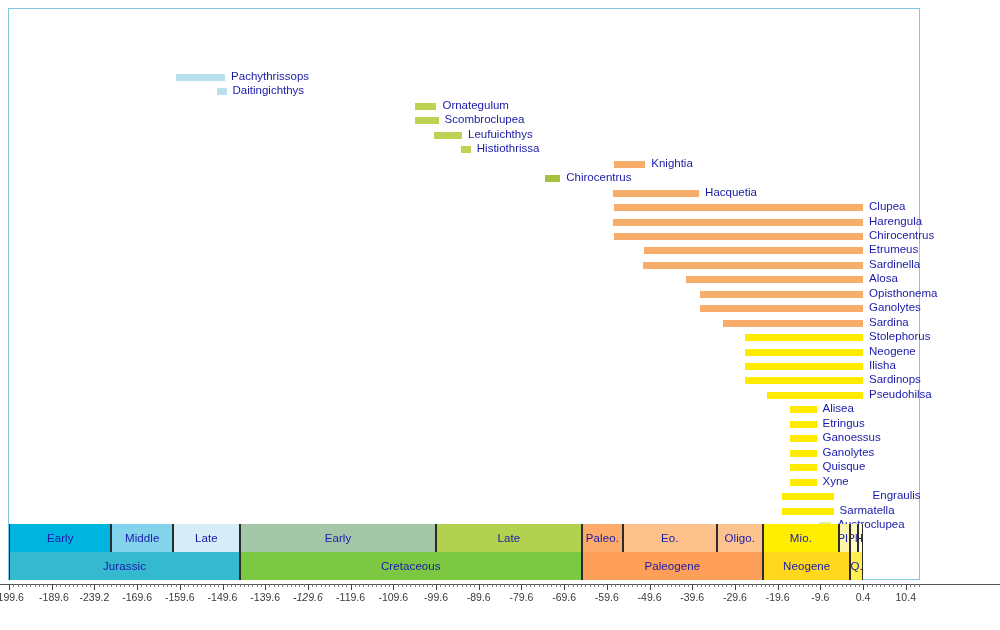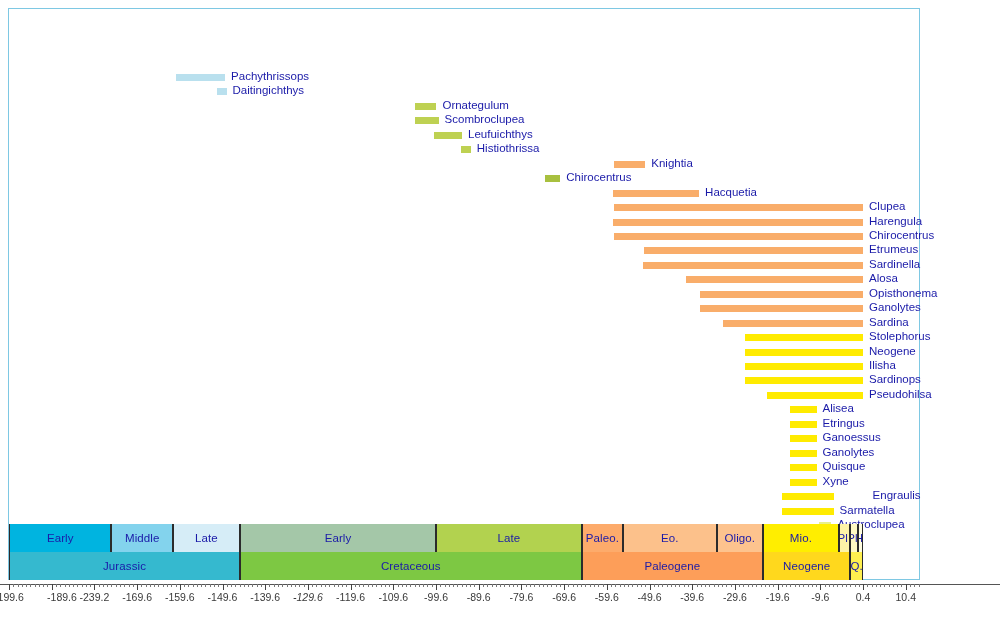--- a/index.html
+++ b/index.html
@@ -432,21 +432,21 @@
       <div class="tickminor" style="left: 892.951px;"></div>
       <div class="tickminor" style="left: 897.221px;"></div>
       <div class="tickminor" style="left: 901.492px;"></div>
       <div class="tickminor" style="left: 905.762px;"></div>
       <div class="tickminor" style="left: 910.032px;"></div>
       <div class="tickminor" style="left: 914.303px;"></div>
       <div class="tickminor" style="left: 918.573px;"></div>
       <div class="tickmajor" style="left: 9px;"></div>
       <div class="ticklabel" style="left: 9px;">-199.6</div>
       <div class="tickmajor" style="left: 51.703px;"></div>
-      <div class="ticklabel" style="left: 62px;">-189.6</div>
+      <div class="ticklabel" style="left: 54px;">-189.6</div>
       <div class="tickmajor" style="left: 94.4059px;"></div>
       <div class="ticklabel" style="left: 94.4059px;">-239.2</div>
       <div class="tickmajor" style="left: 137.109px;"></div>
       <div class="ticklabel" style="left: 137.109px;">-169.6</div>
       <div class="tickmajor" style="left: 179.812px;"></div>
       <div class="ticklabel" style="left: 179.812px;">-159.6</div>
       <div class="tickmajor" style="left: 222.515px;"></div>
       <div class="ticklabel" style="left: 222.515px;">-149.6</div>
       <div class="tickmajor" style="left: 265.218px;"></div>
       <div class="ticklabel" style="left: 265.218px;">-139.6</div>

